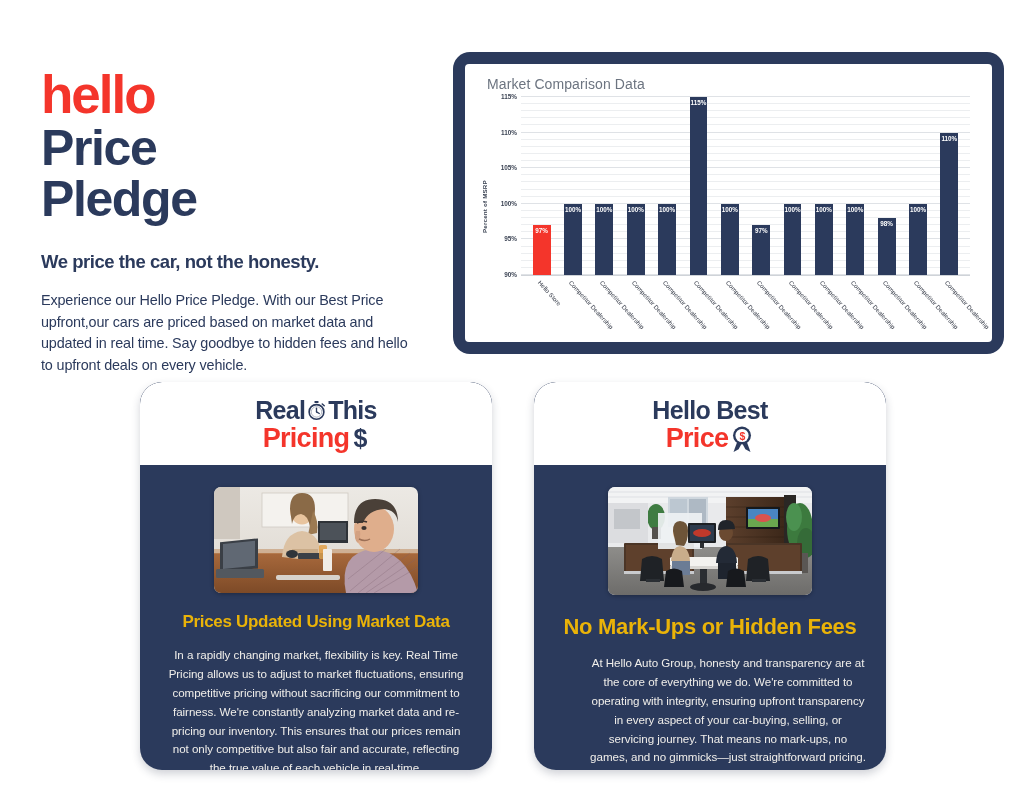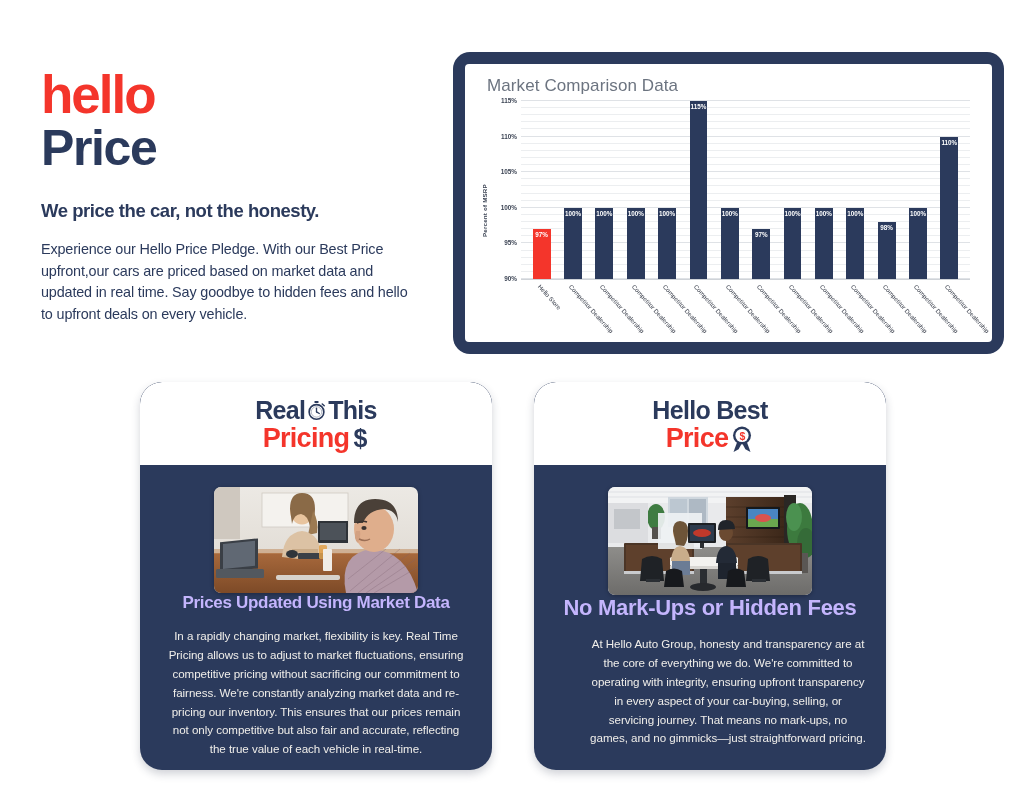--- a/index.html
+++ b/index.html
@@ -76,21 +76,21 @@
   .chart-inner {
     width: 100%;
     height: 100%;
     background: #ffffff;
     border-radius: 4px;
     position: relative;
     padding: 12px 14px 6px 12px;
   }
 
   .chart-title {
-    font-size: 17px;
+    font-size: 14px;
     color: #6c7480;
     letter-spacing: 0.1px;
     margin-left: 10px;
     margin-bottom: 3px;
   }
 
   .plot-wrap {
     position: relative;
     width: 100%;
     height: 235px;
@@ -268,24 +268,25 @@
     height: 106px;
     border-radius: 7px;
     overflow: hidden;
     box-shadow: 0 1px 4px rgba(0,0,0,0.3);
   }
   .card.right .card-photo-wrap { height: 108px; }
 
   .photo { width: 100%; height: 100%; display: block; }
 
   .card-h2 {
+    margin-top: 19px;
     text-align: center;
     font-size: 17px;
     font-weight: bold;
-    color: #c4b5fd;
+    color: #eab308;
     letter-spacing: -0.3px;
     padding: 0 14px;
   }
   .card.right .card-h2 { font-size: 22px; }
 
   .card-body {
     margin-top: 14px;
     padding: 0 24px;
     text-align: center;
     font-size: 11.6px;
@@ -298,20 +299,21 @@
   .icon-svg { display: block; }
 </style>
 </head>
 <body>
 
 <div class="page">
 
   <div class="hero">
     <div class="logo-hello">hello</div>
     <div class="hero-title">Price</div>
+    <div class="hero-title">Pledge</div>
     <div class="hero-sub">We price the car, not the honesty.</div>
     <div class="hero-body">Experience our Hello Price Pledge. With our Best Price upfront,our cars are priced based on market data and updated in real time. Say goodbye to hidden fees and hello to upfront deals on every vehicle.</div>
   </div>
 
   <div class="chart-frame">
     <div class="chart-inner">
       <div class="chart-title">Market Comparison Data</div>
 
       <div class="plot-wrap">
         <div class="ylabel">Percent of MSRP</div>

